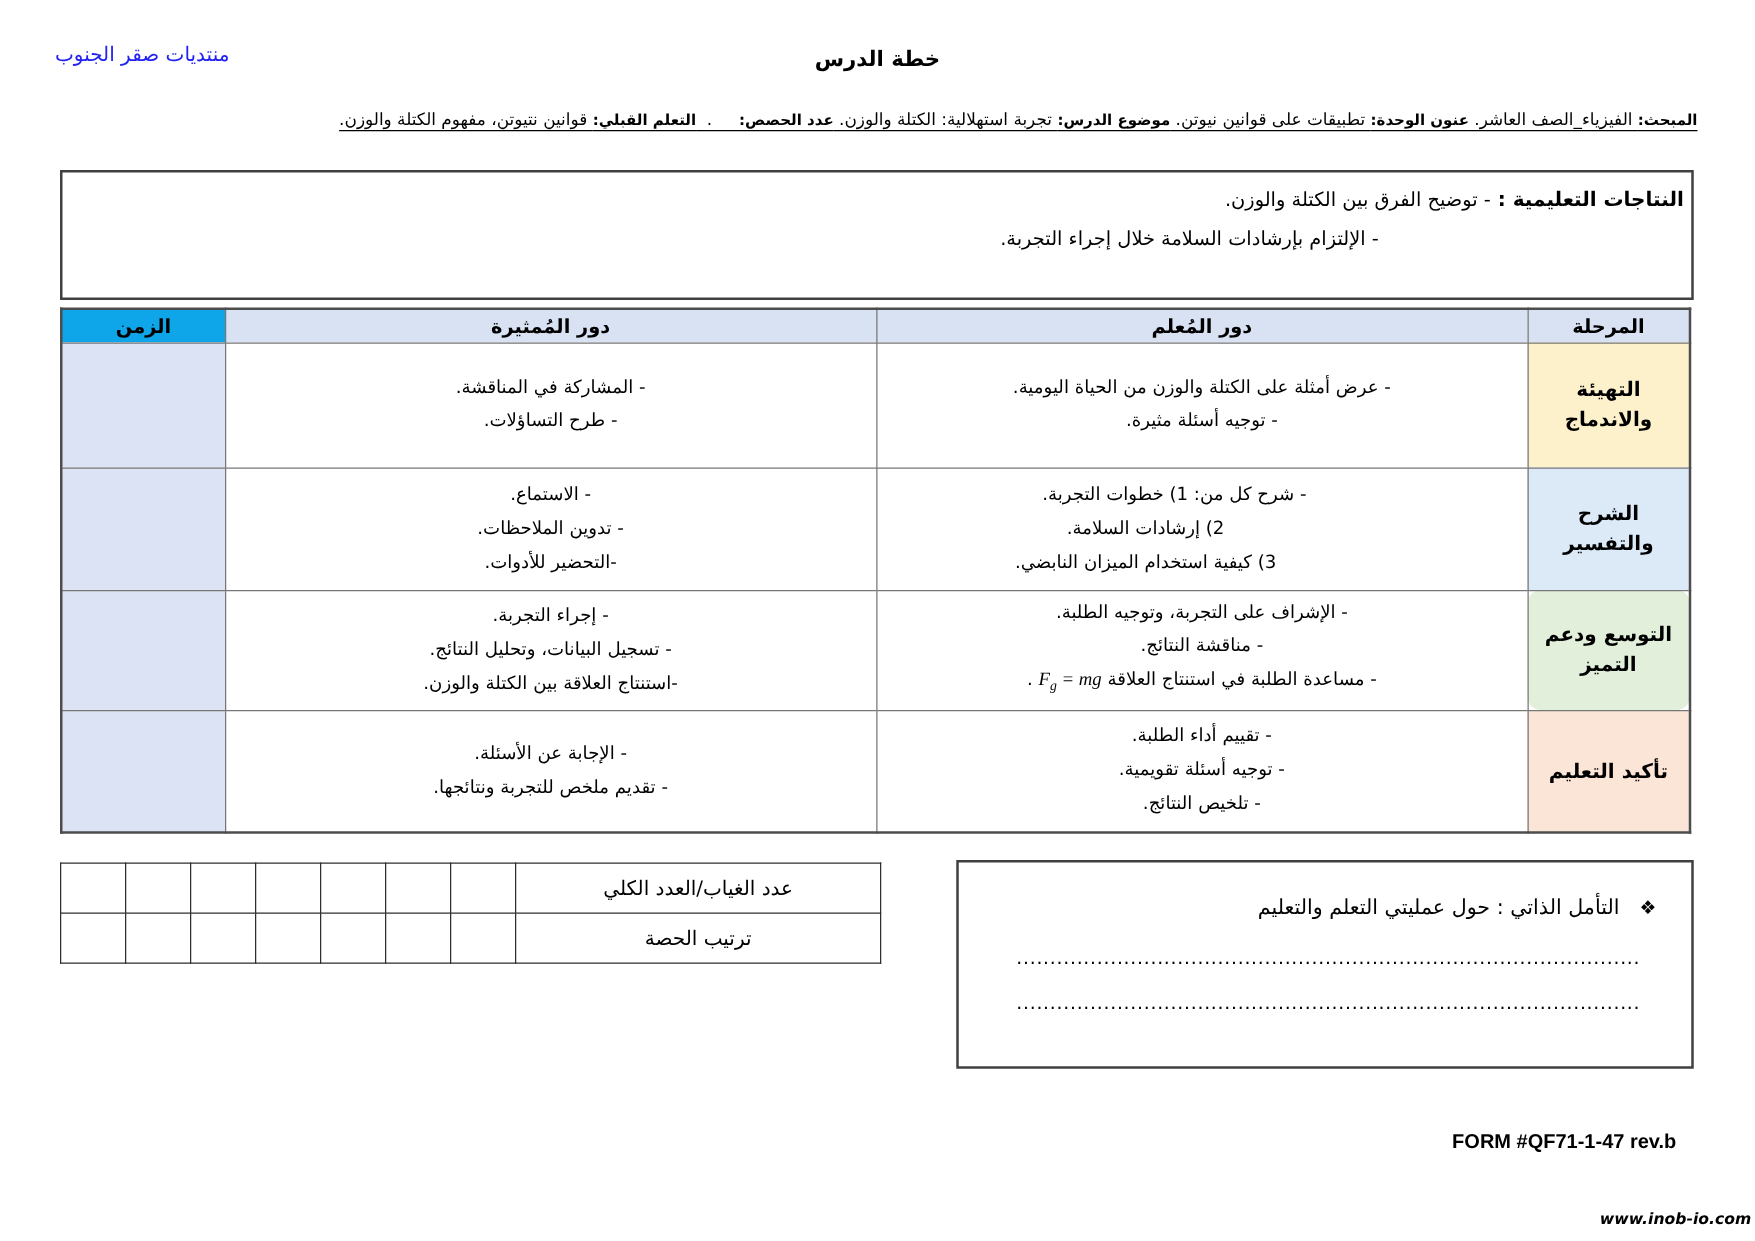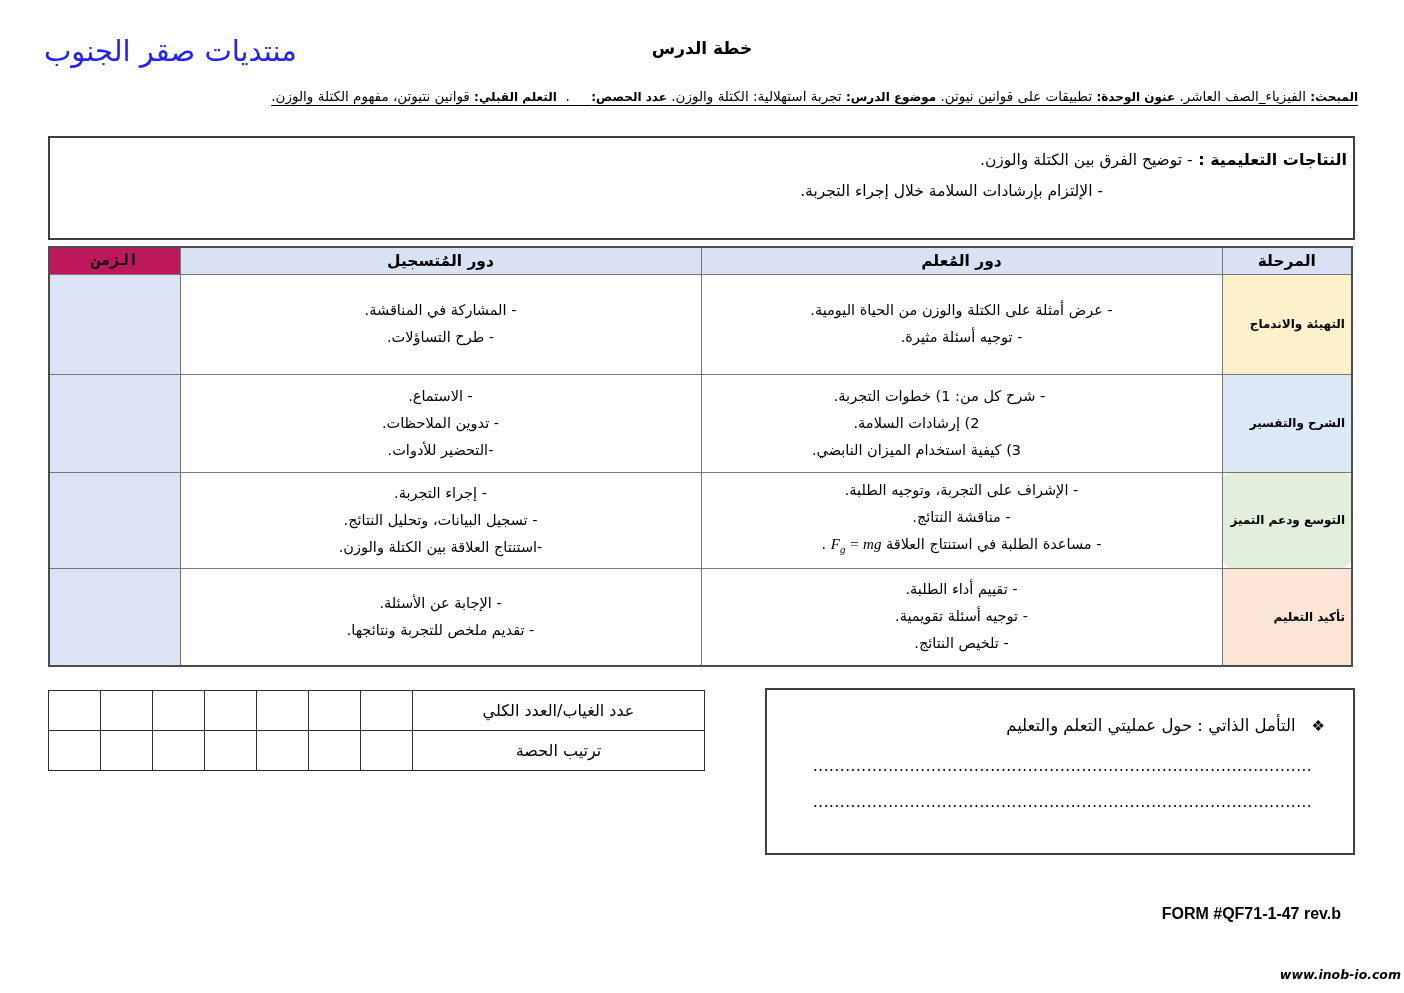--- a/index.html
+++ b/index.html
@@ -1,21 +1,21 @@
 <!DOCTYPE html>
 <html lang="ar"><head>
 <meta charset="utf-8">
 <style>
   * { margin:0; padding:0; box-sizing:border-box; }
   html,body { width:1404px; height:993px; background:#ffffff; overflow:hidden;
               font-family:"DejaVu Sans", sans-serif; color:#000; }
   .abs { position:absolute; }
 
   
-  .site-title { left:44px; top:34px; font-size:29px; direction:rtl; white-space:nowrap;text-align:center; }
+  .site-title { left:44px; top:34px; font-size:16px; direction:rtl; white-space:nowrap;text-align:center; }
   .doc-title  { left:0; top:38px; width:100%; text-align:center; font-weight:bold; font-size:17px; direction:rtl; }
 
   
   .info-line { right:46px; top:84px; width:1312px; direction:rtl; text-align:right;
                white-space:nowrap; text-decoration:underline; text-underline-offset:4px;
                text-decoration-thickness:1px; font-size:13.5px; line-height:24px; }
   .info-line .lbl { font-weight:bold; font-size:12px; }
 
   
   .outcomes-box { left:48px; top:136px; width:1307px; height:104px;
@@ -26,21 +26,21 @@
   .outcomes-box .l2 { padding-right:128px; }
   .outcomes-box .l3 { padding-right:250px; }
   .outcomes-box .lbl { font-weight:bold; font-size:16px; }
 
   
   .lesson-table { left:48px; top:246px; width:1305px; border-collapse:collapse;
                   direction:rtl; table-layout:fixed; }
   .lesson-table td, .lesson-table th { border:1.5px solid #777; vertical-align:middle; }
   .lesson-table { border:2px solid #4d4d4d; }
   .lesson-table th { height:27px; font-size:15.5px; font-weight:bold; text-align:center; }
-  .stage-cell { font-weight:bold; font-size:12px; text-align:right; padding:0 6px; line-height:24px;margin-left:24px; }
+  .stage-cell { font-weight:bold; font-size:16px; text-align:center; padding:0 6px; line-height:24px;margin-left:24px; }
   .role-cell  { padding:4px 8px; }
   .role-cell .line { direction:rtl; text-align:center; font-size:14.5px; line-height:27px; }
   .pr-50 { padding-right:44px; }
   .pr-95 { padding-right:90px; }
   .formula { font-family:"Liberation Serif", serif; font-style:italic; font-size:15px; }
   .formula sub { font-size:11px; }
 
   
   .schedule-table { left:48px; top:690px; border-collapse:collapse; direction:rtl; table-layout:fixed; }
   .schedule-table td { border:1.5px solid #2e2e2e; height:40px; }
@@ -79,22 +79,22 @@
   <colgroup>
       <col style="width:130px">
       <col style="width:521px">
       <col style="width:521px">
       <col style="width:131px">
     </colgroup>
   <tbody>
       <tr>
     <th style="background-color: rgb(217, 226, 243);">المرحلة</th>
     <th style="background-color: rgb(217, 226, 243);">دور المُعلم</th>
-    <th style="background-color: rgb(217, 226, 243);">دور المُتسجيل</th>
-    <th style="background-color: #be185d; font-family: Liberation Mono, monospace;">الزمن</th>
+    <th style="background-color: rgb(217, 226, 243);">دور المُمثيرة</th>
+    <th style="background-color: #0ea5e9;">الزمن</th>
   </tr>
 
   <tr style="height:100px">
     <td class="stage-cell" style="background-color: rgb(252, 241, 203);">التهيئة والاندماج</td>
     <td class="role-cell">
       <div class="line">- عرض أمثلة على الكتلة والوزن من الحياة اليومية.</div>
       <div class="line">- توجيه أسئلة مثيرة.</div>
     </td>
     <td class="role-cell">
       <div class="line">- المشاركة في المناقشة.</div>

